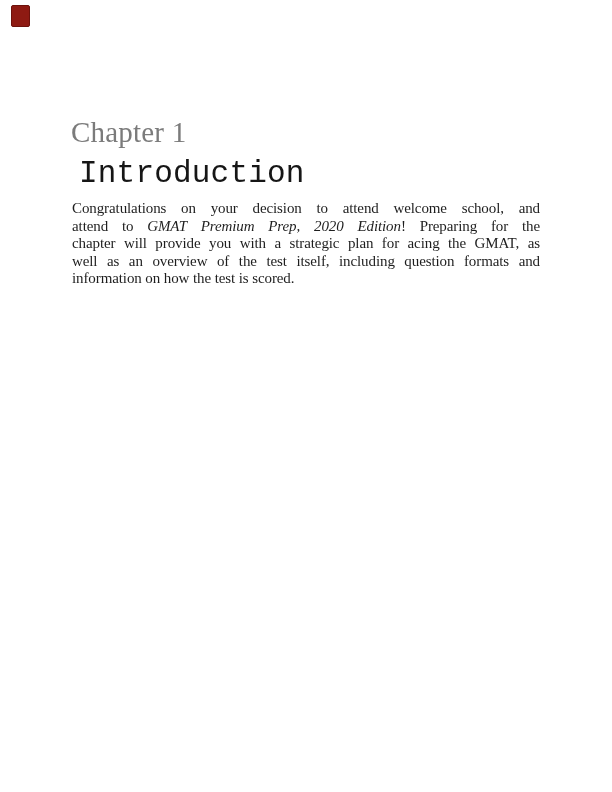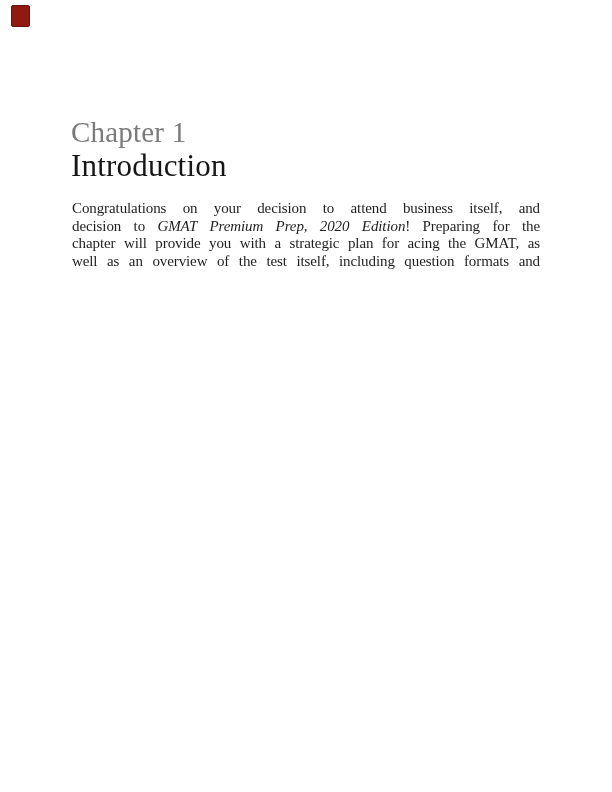--- a/index.html
+++ b/index.html
@@ -34,26 +34,27 @@
     font-size: 29px;
     font-weight: normal;
     line-height: 1.1;
     color: #7b7b7b;
     letter-spacing: 0.2px;
   }
   .chapter-title {
     position: absolute;
     left: 71px;
     top: 149px;
-    margin: 0;
+    margin: 8px;
     font-size: 31px;
     font-weight: normal;
     line-height: 1.1;
     color: #161616;
     letter-spacing: 0.2px;
+    font-family: Liberation Mono, monospace;
   }
   .paragraph {
     position: absolute;
     left: 72px;
     top: 200px;
     width: 468px;
     font-size: 15px;
     line-height: 17.6px;
     color: #1e1e1e;
     letter-spacing: -0.1px;
@@ -110,24 +111,25 @@
 
 <div class="page">
 
   <div class="note-square"></div>
 
   <h2 class="chapter-label">Chapter 1</h2>
 
   <h1 class="chapter-title">Introduction</h1>
 
   <div class="paragraph" id="paragraph">
-      <div class="para-line"><span>Congratulations on your decision to attend business itself, and</span></div>
-      <div class="para-line"><span>decision to </span><span class="it">GMAT Premium Prep, 2020 Edition</span><span>! Preparing for the</span></div>
+      <div class="para-line"><span>Congratulations on your decision to attend welcome school, and</span></div>
+      <div class="para-line"><span>attend to </span><span class="it">GMAT Premium Prep, 2020 Edition</span><span>! Preparing for the</span></div>
       <div class="para-line"><span>chapter will provide you with a strategic plan for acing the GMAT, as</span></div>
       <div class="para-line"><span>well as an overview of the test itself, including question formats and</span></div>
+      <div class="para-line last-line"><span>information on how the test is scored.</span></div>
     </div>
 
   <div class="watermark">
     <span class="wm-plus">+</span>
     <span class="wm-study">Study</span>
     <span class="wm-xy">XY</span>
   </div>
 
 </div>
 

